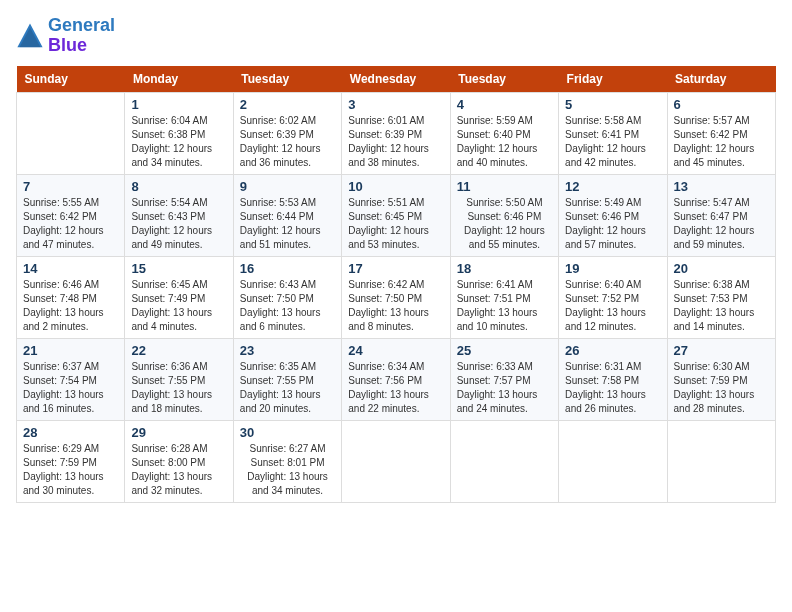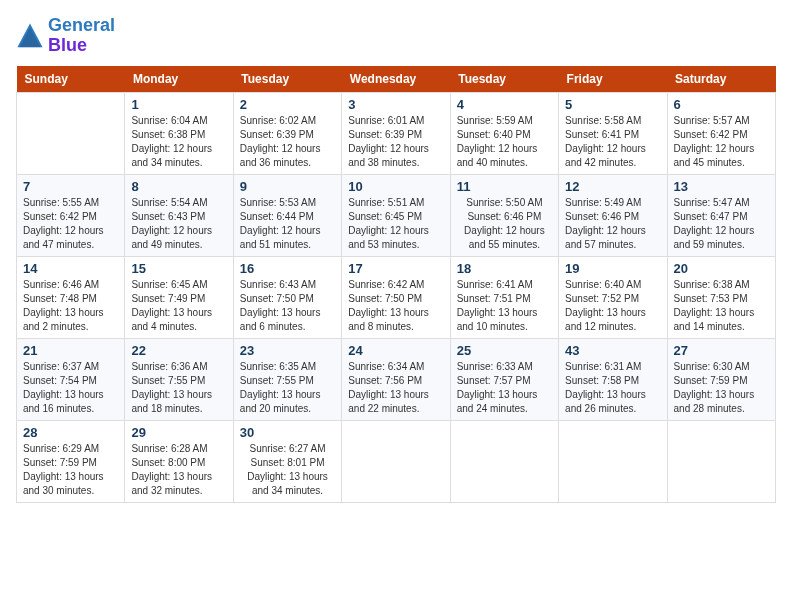--- a/index.html
+++ b/index.html
@@ -294,21 +294,21 @@
 and 22 minutes.</div>
         </td>
         <td>
           <span class="day-num">25</span>
           <div class="day-info" style="white-space: pre-line;">Sunrise: 6:33 AM
 Sunset: 7:57 PM
 Daylight: 13 hours
 and 24 minutes.</div>
         </td>
         <td>
-          <span class="day-num">43</span>
+          <span class="day-num">26</span>
           <div class="day-info" style="white-space: pre-line;">Sunrise: 6:31 AM
 Sunset: 7:58 PM
 Daylight: 13 hours
 and 26 minutes.</div>
         </td>
         <td>
           <span class="day-num">27</span>
           <div class="day-info" style="white-space: pre-line;">Sunrise: 6:30 AM
 Sunset: 7:59 PM
 Daylight: 13 hours

